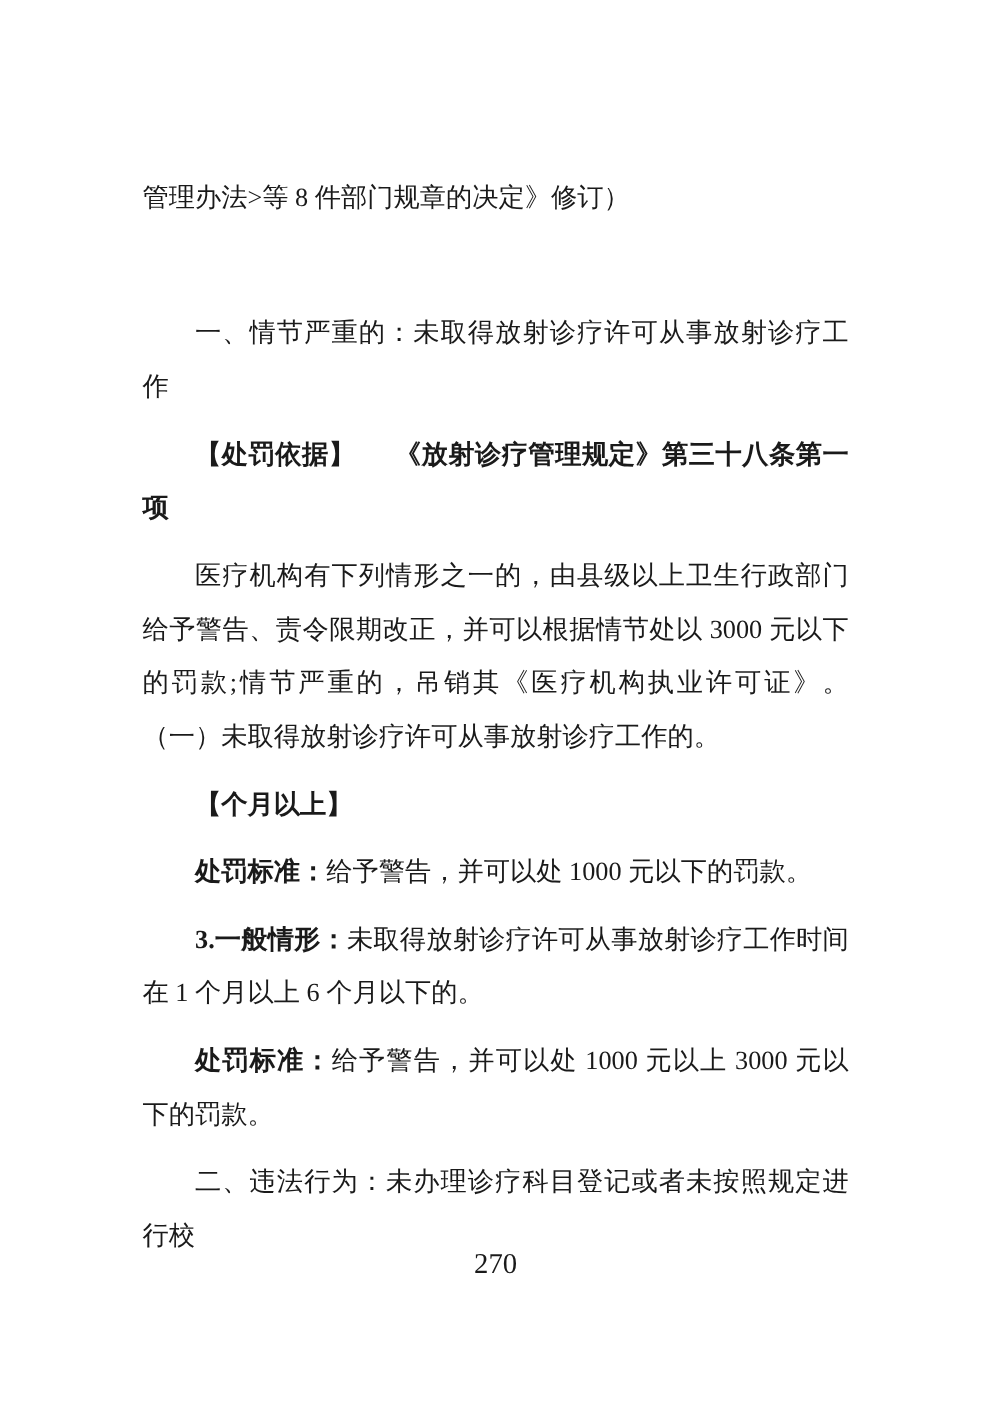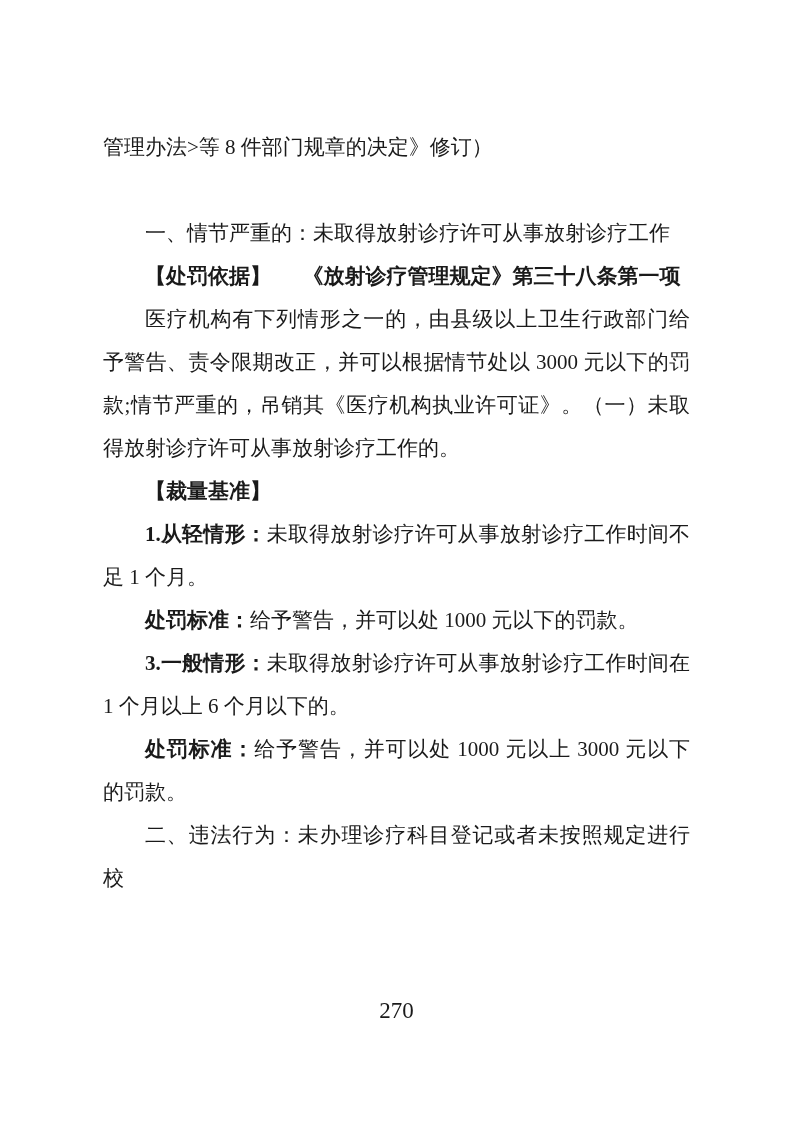--- a/index.html
+++ b/index.html
@@ -19,21 +19,21 @@
   .content {
     position: absolute;
     left: 103px;
     top: 126px;
     width: 587px;
     font-size: 21px;
     line-height: 43px;
     text-align: justify;
   }
   .content p {
-    margin: 0;
+    margin: 11px;
     text-indent: 2em;
   }
   p.role-continuation {
     text-indent: 0;
   }
   p.role-spacer {
     height: 43px;
   }
   p.role-basis,
   p.role-heading-bold {
@@ -59,21 +59,20 @@
 </head>
 <body>
 
 <div class="page">
   <div class="content" id="document-content">
       <p class="role-continuation"><span class="run-text">管理办法&gt;等 8 件部门规章的决定》修订）</span></p>
       <p class="role-spacer"></p>
       <p class="role-heading-kai"><span class="run-text">一、情节严重的：未取得放射诊疗许可从事放射诊疗工作</span></p>
       <p class="role-basis"><span class="run-label">【处罚依据】</span><span class="run-text">《放射诊疗管理规定》第三十八条第一项</span></p>
       <p class="role-body"><span class="run-text">医疗机构有下列情形之一的，由县级以上卫生行政部门给予警告、责令限期改正，并可以根据情节处以 3000 元以下的罚款;情节严重的，吊销其《医疗机构执业许可证》。（一）未取得放射诊疗许可从事放射诊疗工作的。</span></p>
-      <p class="role-heading-bold"><span class="run-text">【裁量基准】</span></p>
-      <p class="role-item"><span class="run-label">1.从轻情形：</span><span class="run-text">未取得放射诊疗许可从事放射诊疗工作时间不足 1 个月。</span></p>
+      <p class="role-heading-bold"><span class="run-text">【个月以上】</span></p>
       <p class="role-item"><span class="run-label">处罚标准：</span><span class="run-text">给予警告，并可以处 1000 元以下的罚款。</span></p>
       <p class="role-item"><span class="run-label">3.一般情形：</span><span class="run-text">未取得放射诊疗许可从事放射诊疗工作时间在 1 个月以上 6 个月以下的。</span></p>
       <p class="role-item"><span class="run-label">处罚标准：</span><span class="run-text">给予警告，并可以处 1000 元以上 3000 元以下的罚款。</span></p>
       <p class="role-heading-kai"><span class="run-text">二、违法行为：未办理诊疗科目登记或者未按照规定进行校</span></p>
     </div>
   <div class="page-number">270</div>
 </div>
 
 </body></html>

